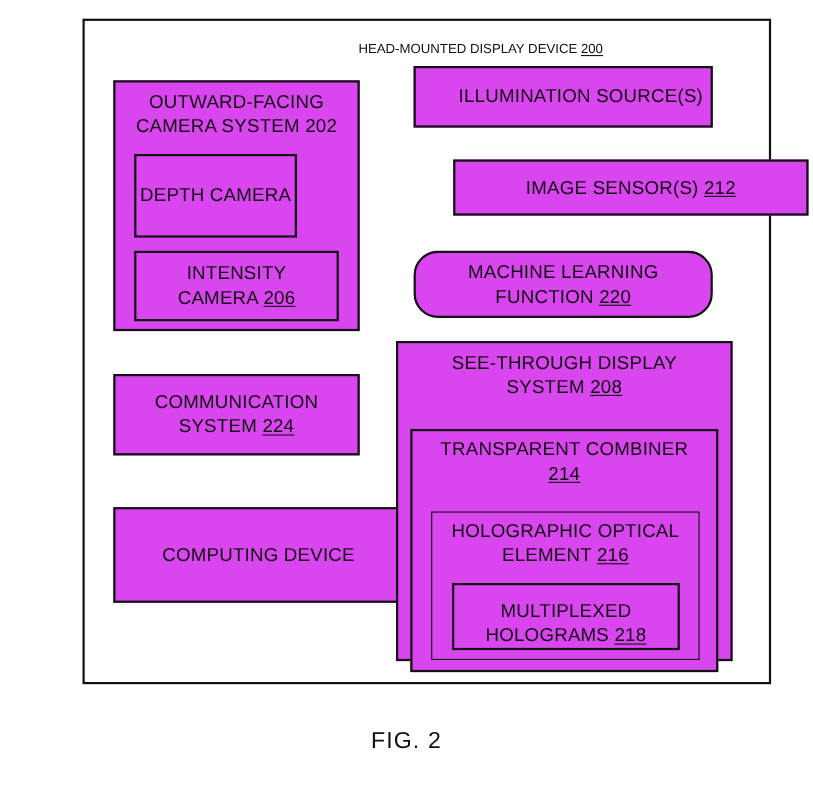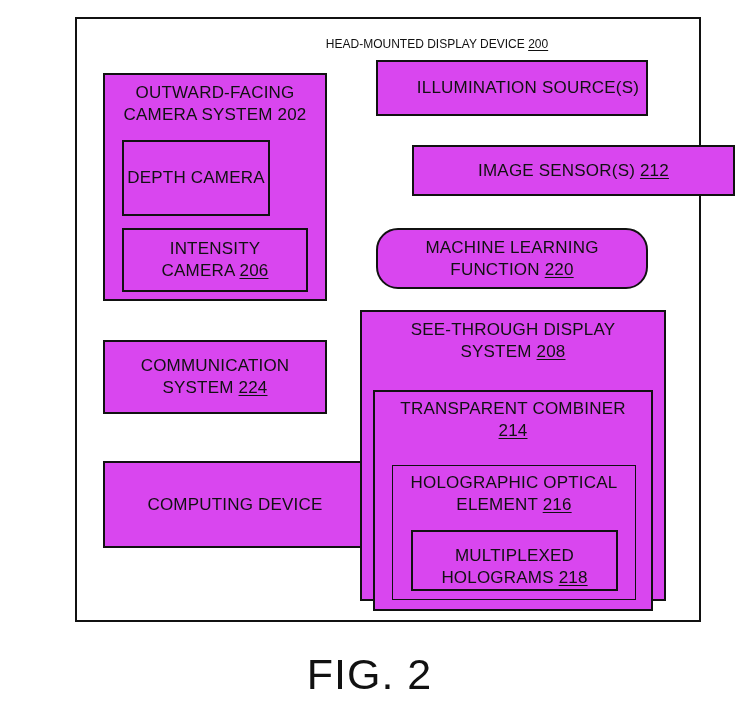--- a/index.html
+++ b/index.html
@@ -57,21 +57,21 @@
     font-size: 12px;
     line-height: 22px;
   }
 
   .fig-caption {
     position: absolute;
     left: 0;
     top: 654px;
     width: 739px;
     text-align: center;
-    font-size: 43px;
+    font-size: 21px;
     line-height: 40px;
     letter-spacing: 1px;
   }
 </style>
 </head>
 <body>
 
 <div class="page">
 
   <div class="frame" style="left:75px; top:17px; width:626px; height:605px;"></div>

